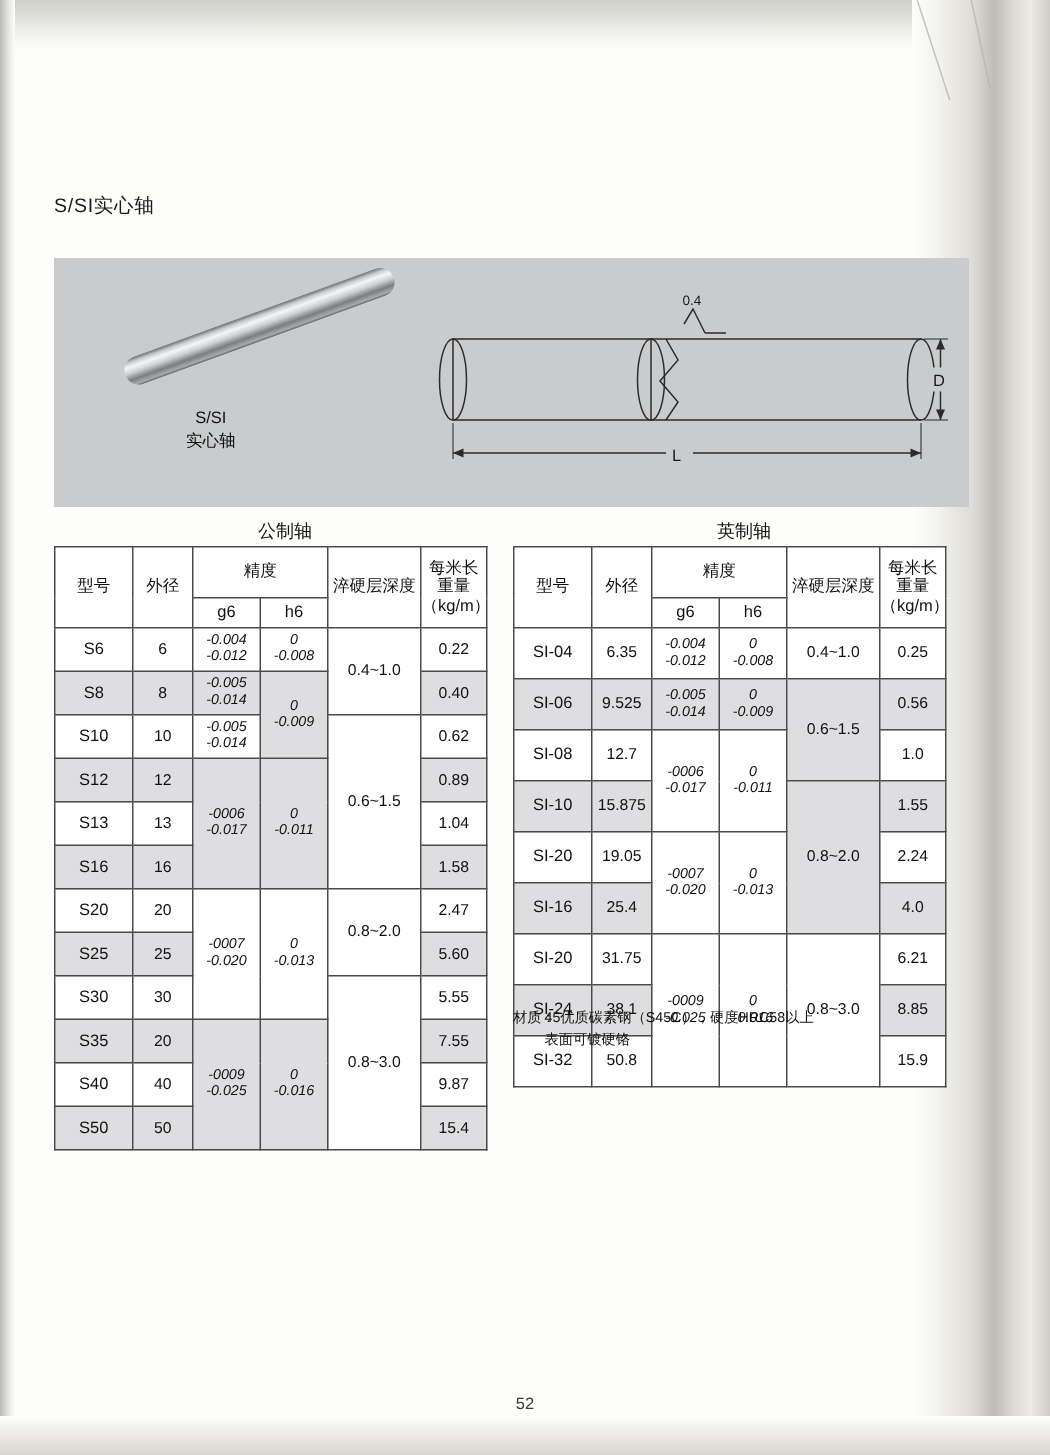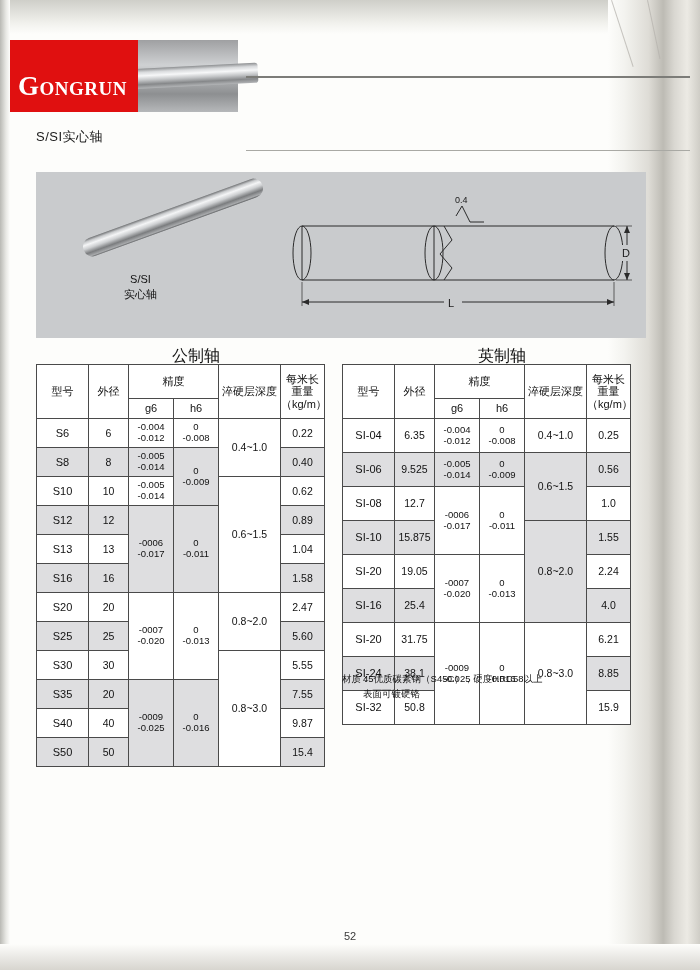--- a/index.html
+++ b/index.html
@@ -140,21 +140,21 @@
   .drawing {
     position: absolute;
     left: 248px; top: 18px;
     width: 350px; height: 130px;
   }
   .drawing svg { display: block; }
 
   
   .cap {
     position: absolute;
-    font-size: 16px;
+    font-size: 12px;
     color: #111;
   }
   .cap-metric { left: 172px; top: 346px; }
   .cap-imperial { left: 478px; top: 346px; }
 
   
   table.spec {
     position: absolute;
     border-collapse: collapse;
     font-size: 10.5px;
@@ -180,20 +180,21 @@
     text-align: left;
     padding-left: 8px;
     font-size: 11px;
   }
   tr.shade td { background: #dedee0; }
   td.tol {
     font-size: 9.5px;
     text-align: left;
     padding-left: 3px;
     line-height: 1.25;
+    font-style: italic;
   }
   td.num { font-size: 10.5px; }
   th .sub { font-size: 11px; display: block; }
 
   
   .note {
     position: absolute;
     left: 342px; top: 672px;
     width: 300px;
     font-size: 9.5px;
@@ -224,29 +225,20 @@
 
 <div class="page">
 
   <div class="scan-top-edge"></div>
   <div class="scan-left-edge"></div>
   <div class="scan-right-edge"></div>
   <div class="scan-bottom-edge"></div>
   <div class="curve-line" style="left:612px; top:0; width:70px; transform: rotate(72deg); transform-origin: left top;"></div>
   <div class="curve-line" style="left:648px; top:0; width:60px; transform: rotate(78deg); transform-origin: left top;"></div>
 
-  <div class="header-band">
-    <div class="header-photo"></div>
-    <div class="header-rod"></div>
-    <div class="logo-block">
-      <div class="logo-text"><span class="big">G</span><span>ONGRUN</span></div>
-    </div>
-    <div class="header-rule"></div>
-    <div class="header-rule2"></div>
-  </div>
 
   <div class="section-title">S/SI实心轴</div>
 
   <div class="figure-panel">
     <div class="photo-rod"></div>
     <div class="photo-label">
       <div>S/SI</div>
       <div>实心轴</div>
     </div>
 

